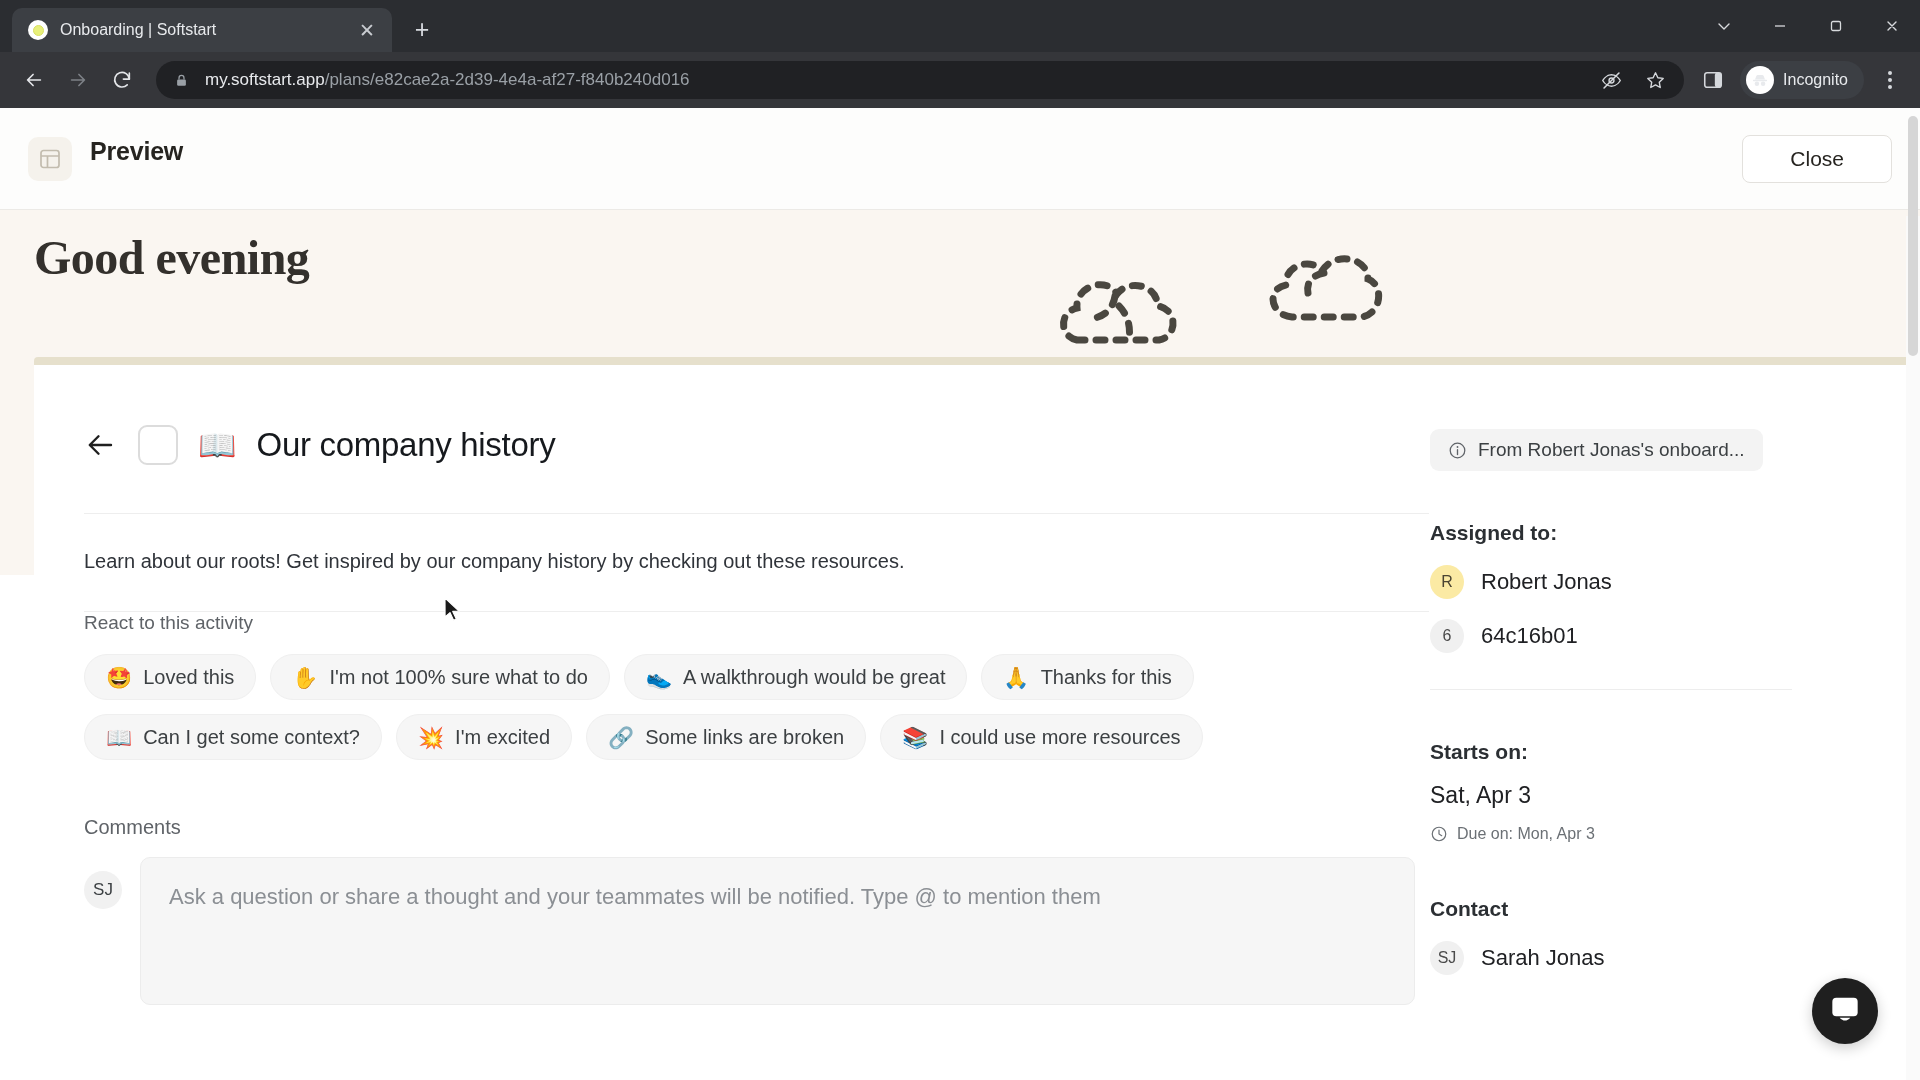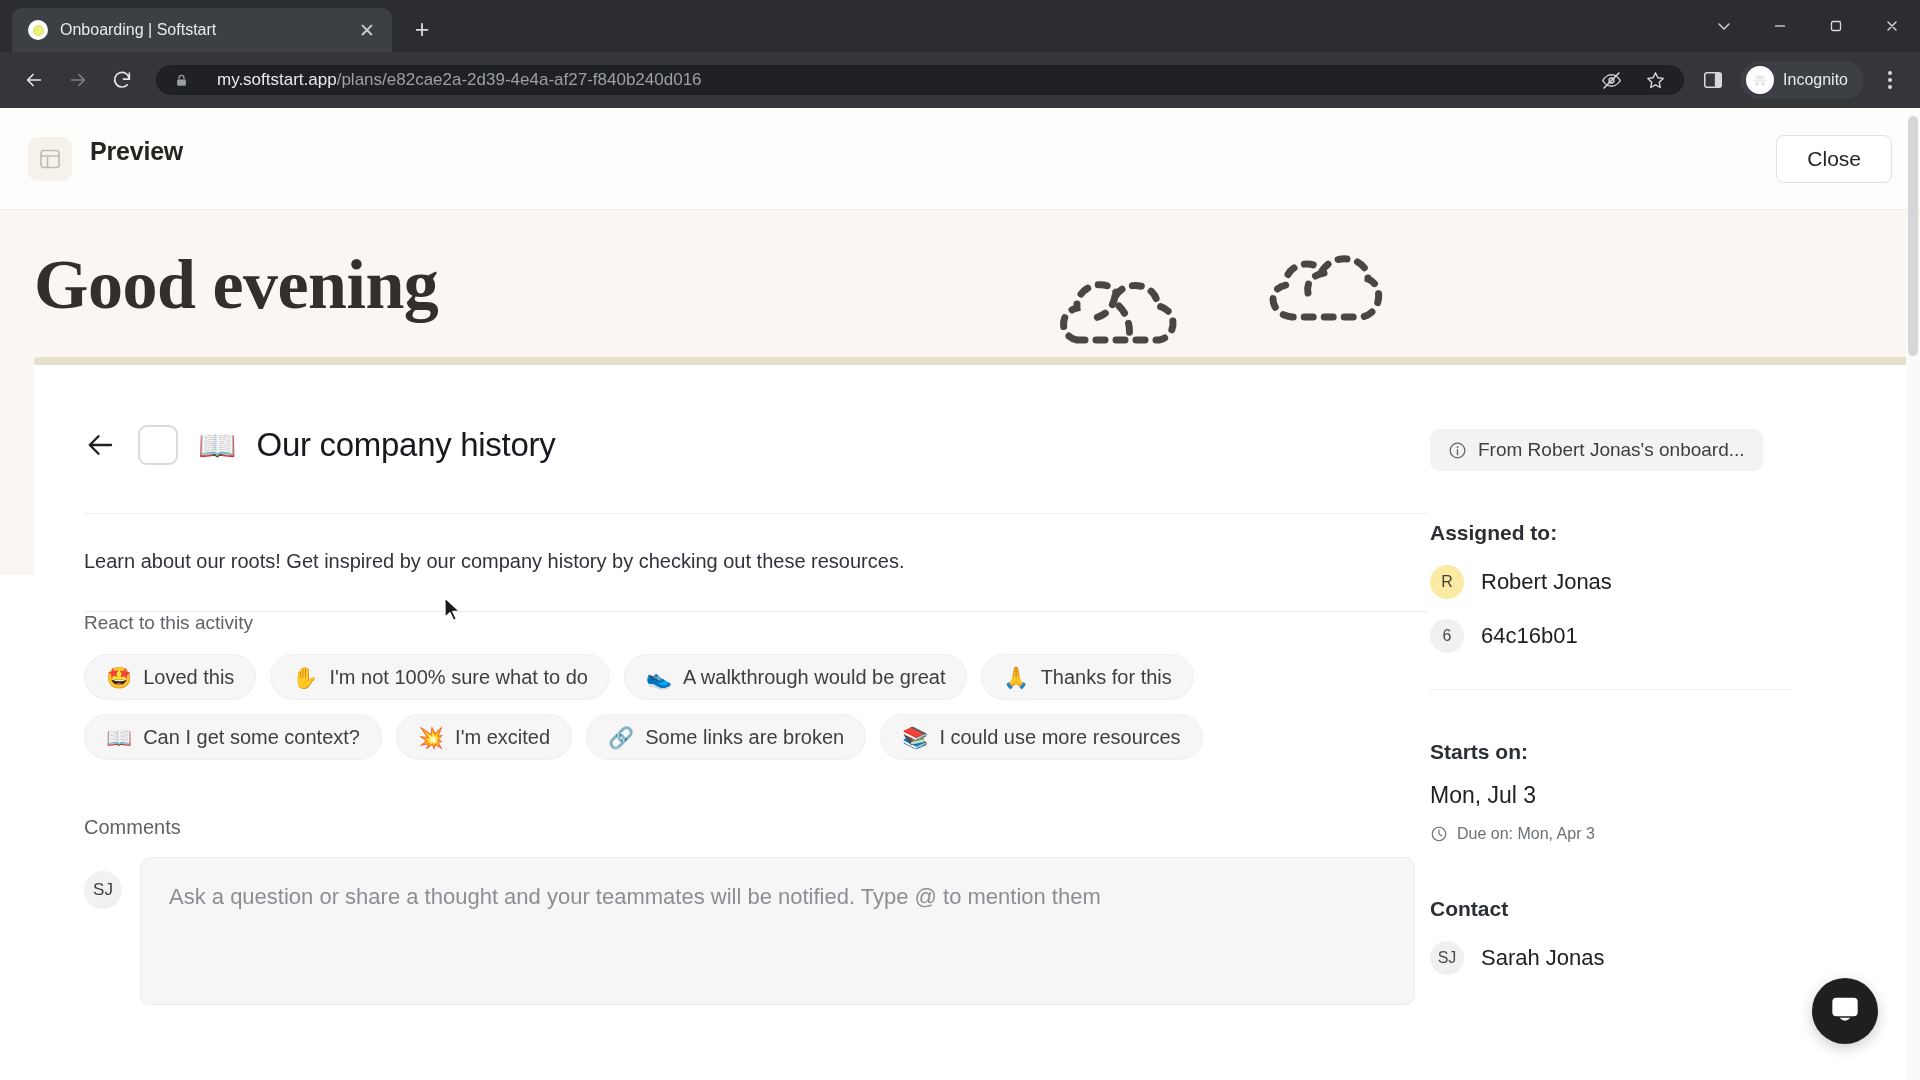--- a/index.html
+++ b/index.html
@@ -60,22 +60,22 @@
     height: 56px; background: #35363a;
     display: flex; align-items: center; gap: 4px; padding: 0 14px;
   }
   .nav-btn {
     width: 40px; height: 40px; border-radius: 50%;
     display: flex; align-items: center; justify-content: center;
     color: #e4e6e9; flex: 0 0 auto;
   }
   .nav-btn.disabled { color: #7d8187; }
   .omnibox {
-    flex: 1 1 auto; height: 30px; background: #202124; border-radius: 19px;
-    display: flex; align-items: center; gap: 28px; padding: 0 14px 0 18px;
+    flex: 1 1 auto; height: 38px; background: #202124; border-radius: 19px;
+    display: flex; align-items: center; gap: 16px; padding: 0 14px 0 18px;
     margin: 10px 10px; min-width: 0;
   }
   .lock { flex: 0 0 auto; color: #9aa0a6; display:flex; }
   .url {
     font-size: 17px; color: #9aa0a6; white-space: nowrap; overflow: hidden;
     text-overflow: ellipsis;
   }
   .url b { color: #e8eaed; font-weight: 400; }
   .omni-right { margin-left: auto; display: flex; align-items: center; gap: 14px; flex:0 0 auto;}
   .tb-icon { color: #d5d8dc; width: 30px; height: 30px; display:flex; align-items:center; justify-content:center;}
@@ -102,32 +102,32 @@
     display:flex; align-items:center; padding: 0 28px 0 28px;
   }
   .preview-block { display:flex; gap: 18px; }
   .preview-icon {
     width: 44px; height: 44px; border-radius: 10px; background: #f5f2ec;
     display:flex; align-items:center; justify-content:center; color:#c2bcae;
   }
   .preview-label { font-size: 25px; font-weight: 700; color: #262420; letter-spacing: -0.2px;}
   .close-btn {
     margin-left:auto; border: 1px solid #e3e1dd; background:#fff; border-radius: 8px;
-    height: 48px; padding: 0 30px; font-size: 21px; color: #262420;
+    height: 48px; padding: 0 47px; font-size: 21px; color: #262420;
     font-family:"Liberation Sans", sans-serif;
   }
 
   
   .hero {
     position: relative; height: 155px; background: #faf6f1; overflow: hidden;
   }
   .hero-title {
-    position:absolute; left: 34px; top: 35px;
+    position:absolute; left: 34px; top: 20px;
     font-family: "Liberation Serif", serif; font-weight: 700;
-    font-size: 70px; color: #33302c; letter-spacing: -0.5px;
+    font-size: 48px; color: #33302c; letter-spacing: -0.5px;
   }
   .cloud { position: absolute; }
   .cloud svg { display:block; }
 
   .hero-rule {
     position:absolute; left: 34px; right: 0; bottom: 0; height: 8px; background: #e6e0cc;
     border-radius: 4px 4px 0 0;
   }
 
   
@@ -458,21 +458,21 @@
           <span class="side-name">Robert Jonas</span>
         </div>
         <div class="side-row">
           <span class="av-grey">6</span>
           <span class="side-name">64c16b01</span>
         </div>
 
         <div class="side-div"></div>
 
         <div class="side-h">Starts on:</div>
-        <div class="side-date">Mon, Jul 3</div>
+        <div class="side-date">Sat, Apr 3</div>
         <div class="side-due">
           <span>
             <svg width="18" height="18" viewBox="0 0 24 24">
                 <circle cx="12" cy="12" r="9" stroke="currentColor" stroke-width="1.6" fill="none"></circle>
                 <path d="M12 6.8V12l3.6 2.2" stroke="currentColor" stroke-width="1.6" fill="none" stroke-linecap="round"></path>
               </svg>
           </span>
           <span>Due on: Mon, Apr 3</span>
         </div>
 

